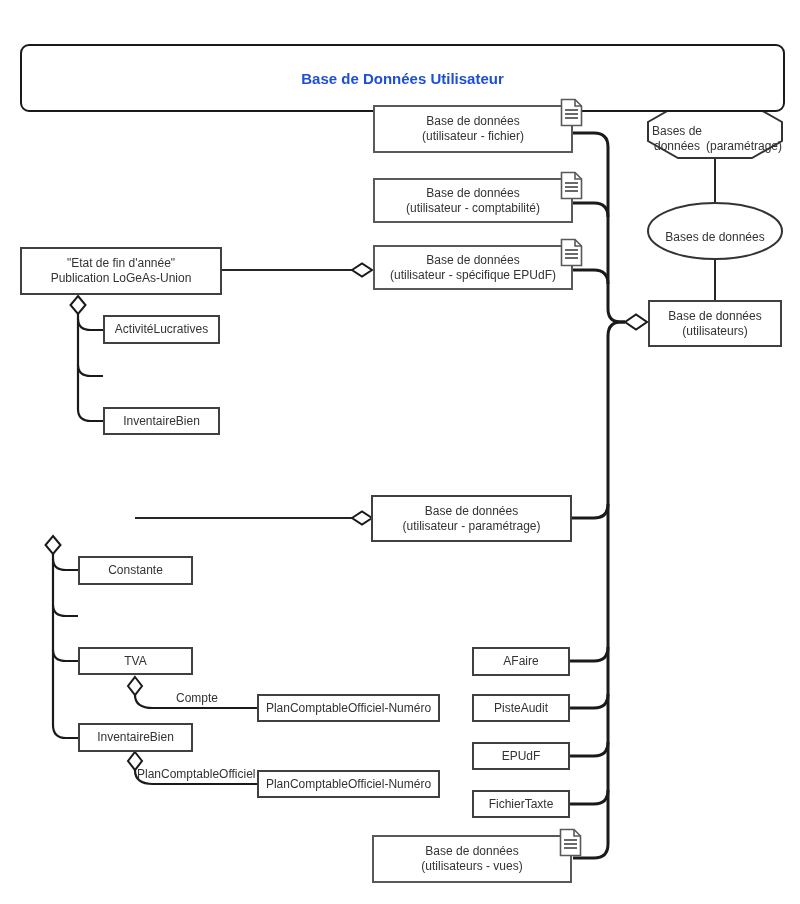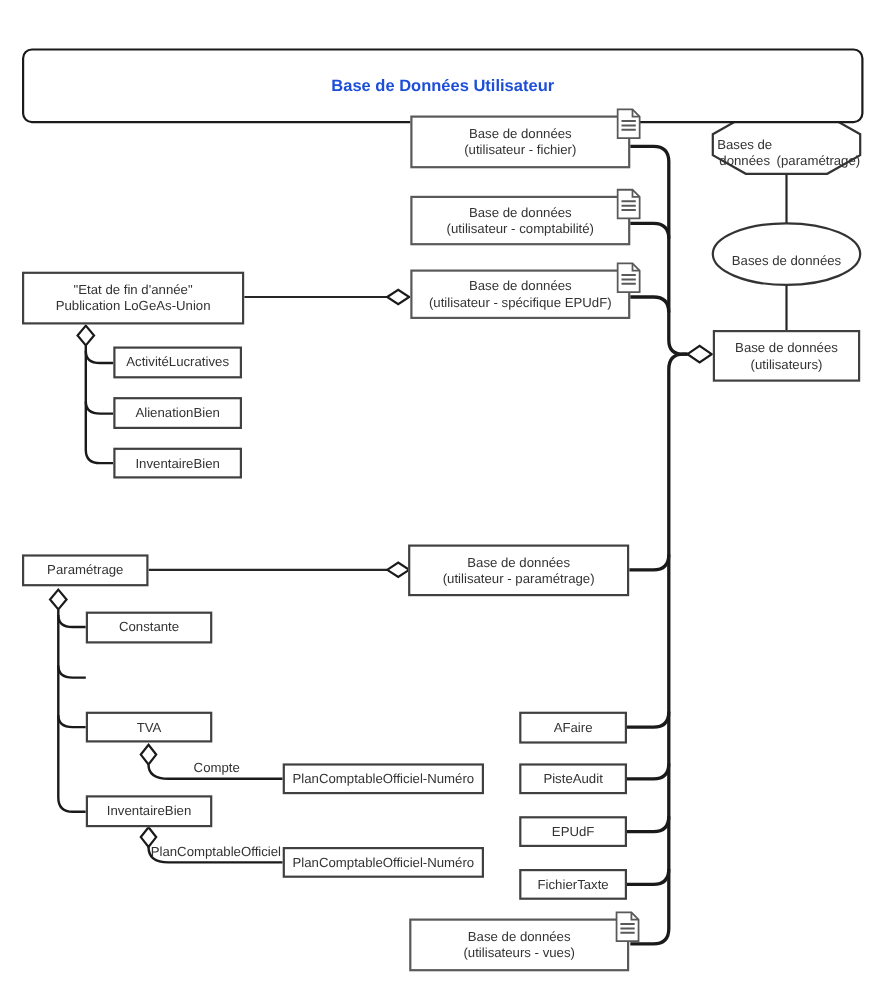--- a/index.html
+++ b/index.html
@@ -225,31 +225,25 @@
 
   <div class="node" style="left:20px;top:247px;width:202px;height:48px">
     <span>"Etat de fin d'année"</span>
     <span>Publication LoGeAs-Union</span>
   </div>
 
   <div class="node" style="left:103px;top:315px;width:117px;height:29px">
     <span>ActivitéLucratives</span>
   </div>
 
-  <div class="node" style="left:103px;top:361px;width:117px;height:29px">
-    <span>AlienationBien</span>
-  </div>
 
   <div class="node" style="left:103px;top:407px;width:117px;height:28px">
     <span>InventaireBien</span>
   </div>
 
-  <div class="node" style="left:20px;top:504px;width:115px;height:29px">
-    <span>Paramétrage</span>
-  </div>
 
   <div class="node" style="left:78px;top:556px;width:115px;height:29px">
     <span>Constante</span>
   </div>
 
 
   <div class="node" style="left:78px;top:647px;width:115px;height:28px">
     <span>TVA</span>
   </div>
 

